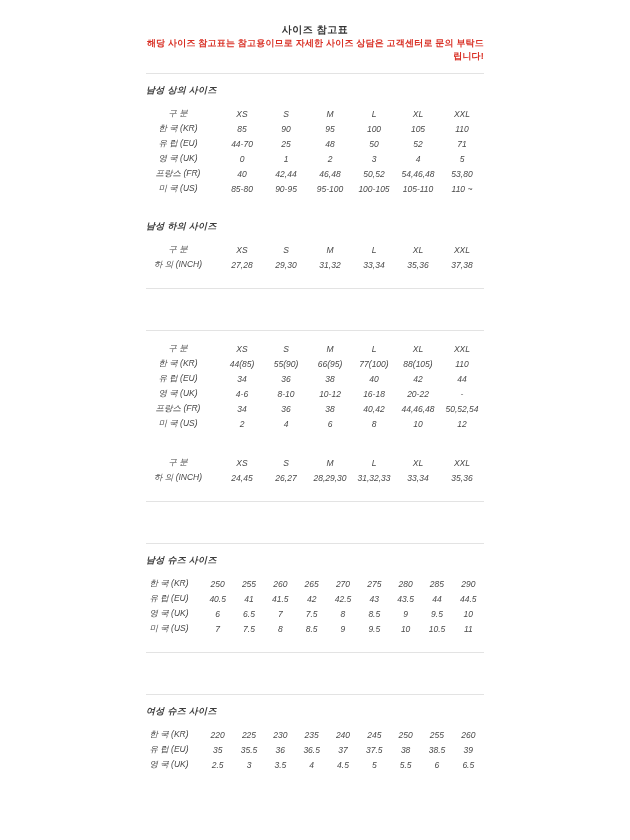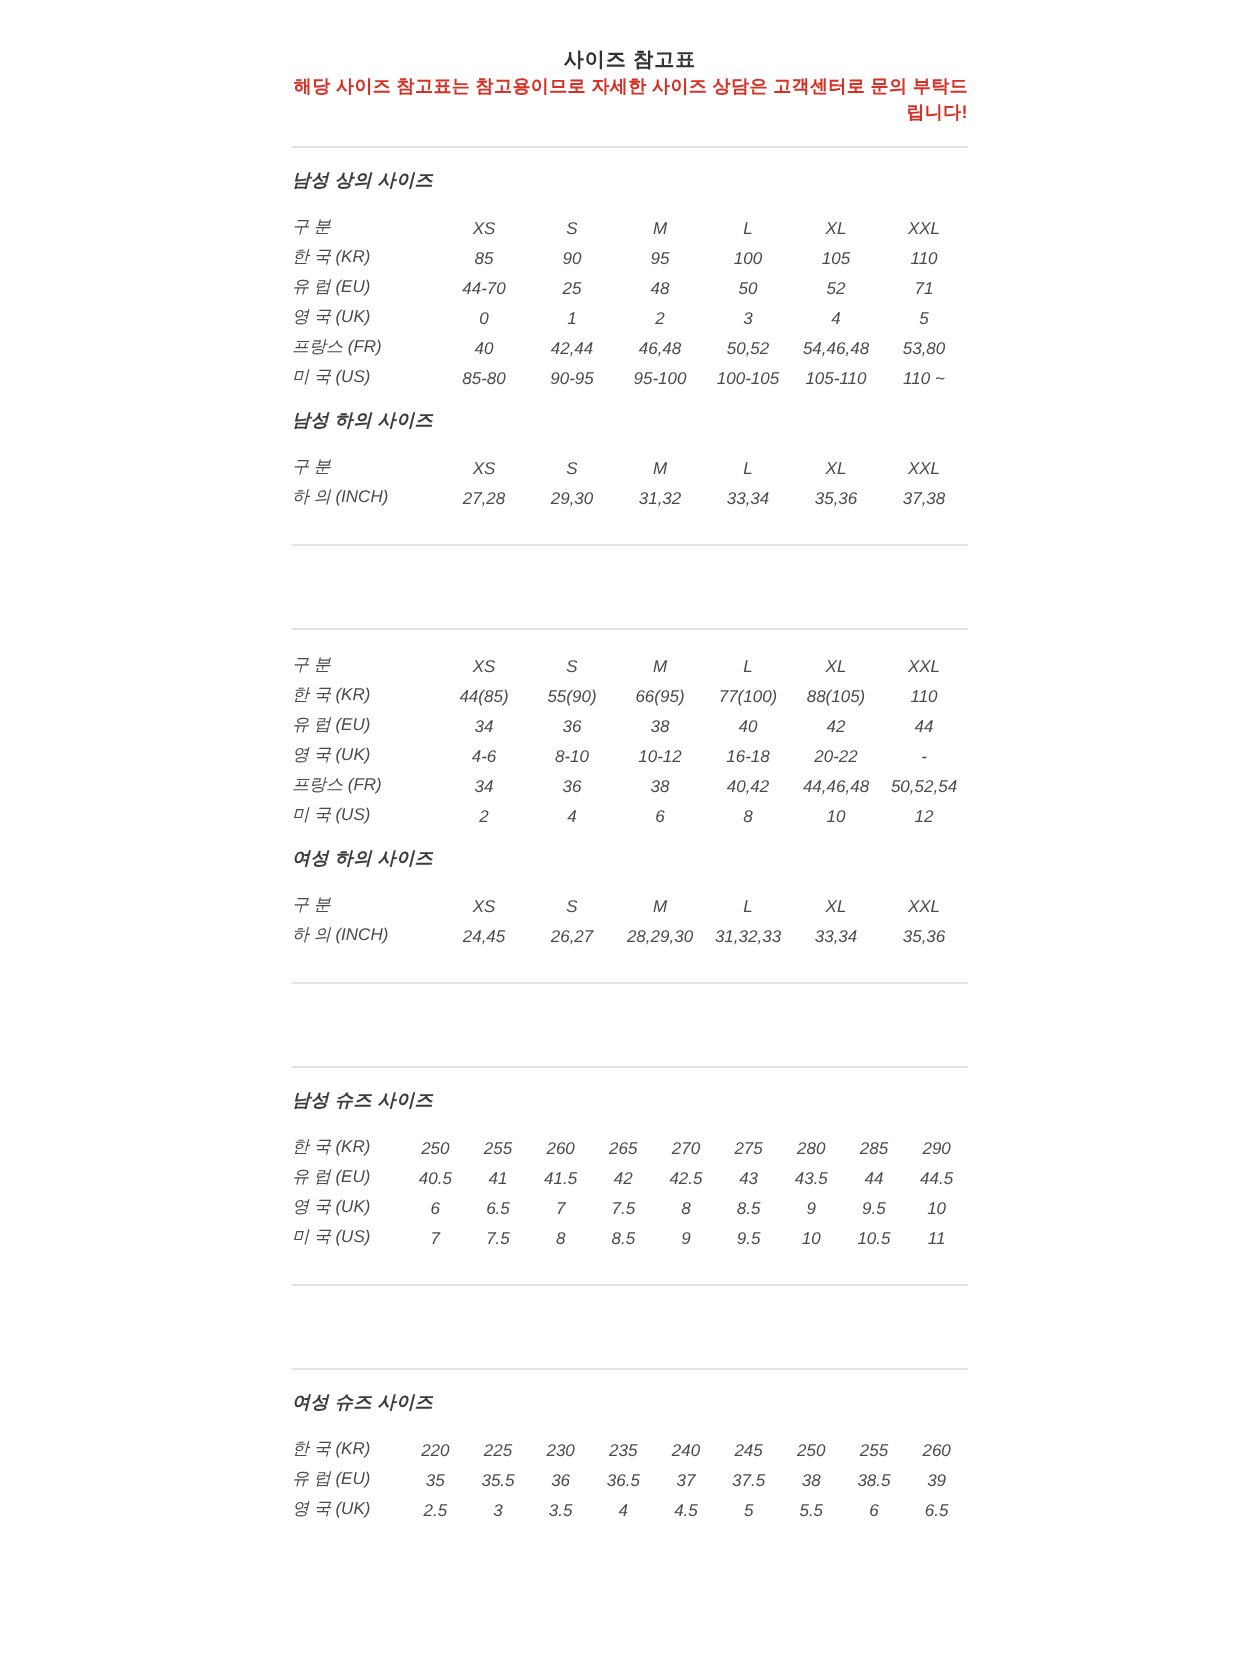--- a/index.html
+++ b/index.html
@@ -40,21 +40,21 @@
     border-bottom: 1px solid var(--divider-color, #e3e3e3);
     margin-bottom: 41px;
     padding: 10px 0 16px 0;
     font-style: italic;
   }
   .section:last-child {
     border-bottom: none;
     margin-bottom: 0;
   }
   .table-block + .table-block {
-    margin-top: 8px;
+    margin-top: 24px;
   }
   .tbl-title {
     margin: 0 0 9px 0;
     font-size: 9px;
     font-weight: bold;
     color: #3c3c3c;
     letter-spacing: 0.3px;
   }
   table.size-table {
     width: 100%;
@@ -67,21 +67,21 @@
   table.size-table td {
     padding: 0;
     height: 15px;
     text-align: center;
     font-weight: normal;
     white-space: nowrap;
     overflow: hidden;
   }
   table.size-table td.row-label,
   table.size-table th.corner {
-    text-align: left;
+    text-align: center;
     padding-right: 10px;
   }
   table.clothing col.label-col { width: 74px; }
   table.shoes    col.label-col { width: 56px; }
 </style>
 </head>
 <body style="--notice-color: #d93025; --text-color: #4a4a4a; --divider-color: #e3e3e3;">
 
 <div class="container">
   <h1 class="page-title">사이즈 참고표</h1>
@@ -263,21 +263,20 @@
                 <td>4</td>
                 <td>6</td>
                 <td>8</td>
                 <td>10</td>
                 <td>12</td>
               </tr>
             </tbody>
           </table>
         </div>
         <div class="table-block">
-          <h3 class="tbl-title">여성 하의 사이즈</h3>
           <table class="size-table clothing">
             <colgroup>
               <col class="label-col">
               <col class="value-col">
               <col class="value-col">
               <col class="value-col">
               <col class="value-col">
               <col class="value-col">
               <col class="value-col">
             </colgroup>

